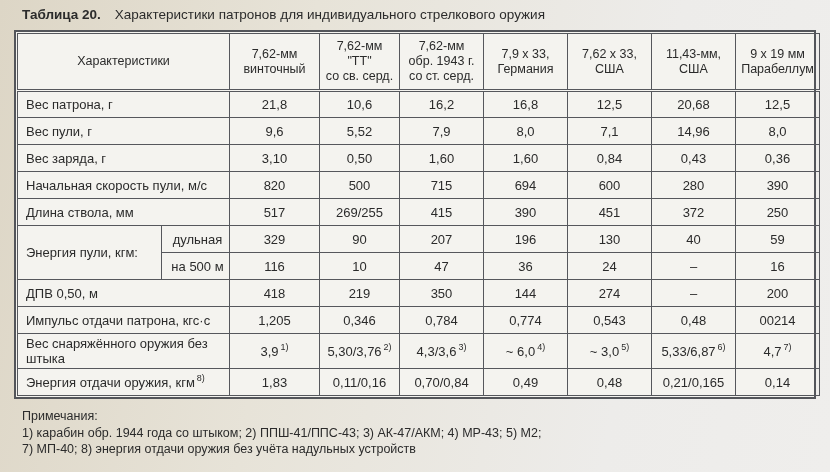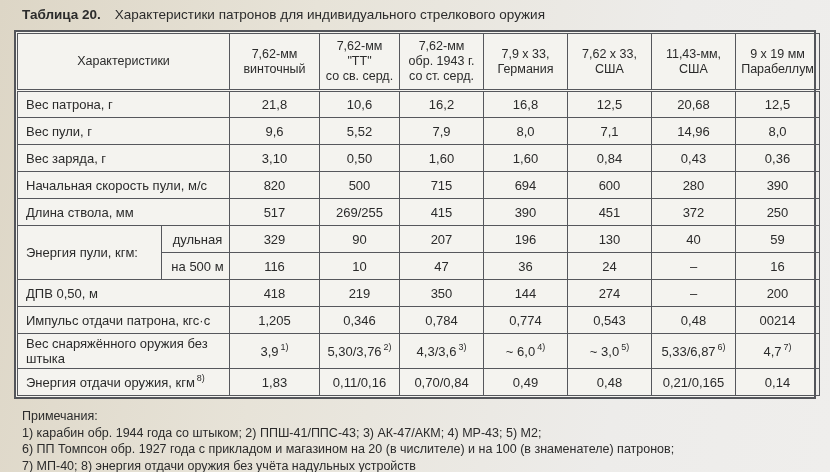--- a/index.html
+++ b/index.html
@@ -251,17 +251,16 @@
             <td class="val">0,21/0,165</td>
             <td class="val">0,14</td>
           </tr>
         </tbody>
     </table>
   </div>
 
   <div class="notes">
     <div>Примечания:</div>
     <div>1) карабин обр. 1944 года со штыком; 2) ППШ-41/ППС-43; 3) АК-47/АКМ; 4) МР-43; 5) М2;</div>
-    <div>6) ПП Томпсон обр. 1927 года с прикладом и магазином на 20 (в числителе) и на 100 (в знаменателе) патронов;</div>
     <div>7) МП-40; 8) энергия отдачи оружия без учёта надульных устройств</div>
   </div>
 
 </div>
 
 </body></html>

